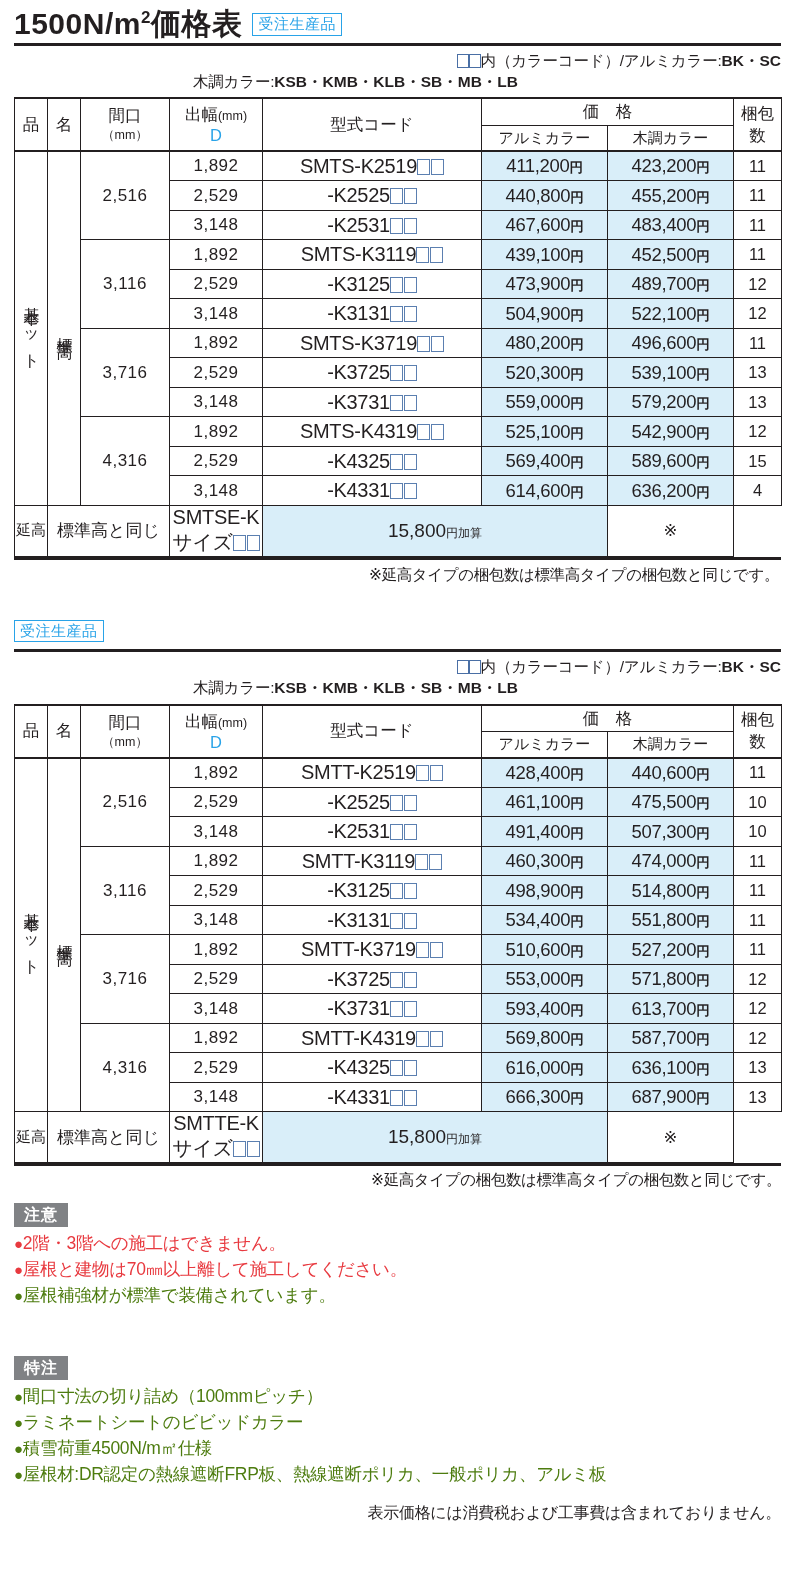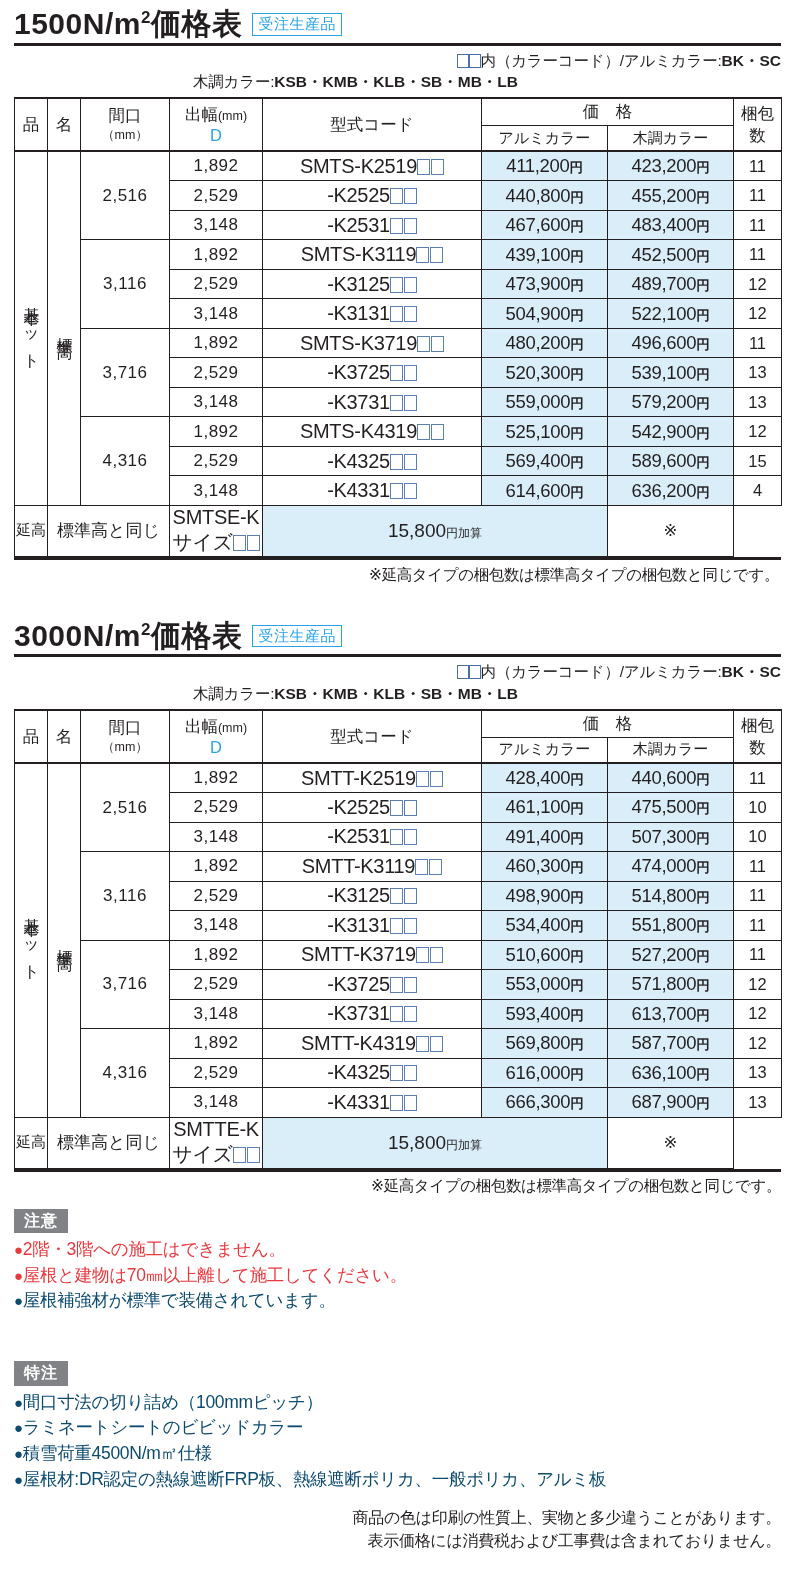--- a/index.html
+++ b/index.html
@@ -146,21 +146,21 @@
   .notes-head { display: flex; align-items: flex-start; justify-content: space-between; }
   .notes-head .fn { font-size: 15.5px; letter-spacing: -0.4px; padding-top: 4px; }
   ul.bullets { list-style: none; margin: 4px 0 0 0; padding: 0; }
   ul.bullets li {
     font-size: 17.5px;
     line-height: 1.48;
     letter-spacing: -0.3px;
     white-space: nowrap;
   }
   li.red { color: #e8393f; }
-  li.black { color: #0c4a6e; }
+  li.black { color: #4d7c0f; }
   .dot { font-size: 15px; }
   li .sub { display: block; padding-left: 20px; }
 
   .disclaimer {
     text-align: right;
     font-size: 16px;
     line-height: 1.42;
     letter-spacing: -0.3px;
     padding-top: 14px;
   }
@@ -321,21 +321,20 @@
     </table>
     <div class="tbl-bottom"></div>
     <div class="foot-note">※延高タイプの梱包数は標準高タイプの梱包数と同じです。</div>
   </div>
 
   <div class="gap"></div>
 
   <div>
 
     <div class="sec-title-row">
-      <div class="sec-title"><span>3000N/m</span><span class="sup">2</span><span>価格表</span></div>
       <div class="made-badge">受注生産品</div>
     </div>
     <div class="rule-thick"></div>
 
     <div class="color-note">
       <span class="l1"><span class="sqbox"></span><span class="sqbox"></span><span>内（カラーコード）/アルミカラー:</span><b>BK・SC</b></span>
       <span class="l2"><span>木調カラー:</span><b>KSB・KMB・KLB・SB・MB・LB</b></span>
     </div>
 
     <table class="price">
@@ -491,17 +490,16 @@
     <span class="tag">特注</span>
   </div>
   <ul class="bullets">
       <li class="black"><span class="dot">●</span>間口寸法の切り詰め（100mmピッチ）</li>
       <li class="black"><span class="dot">●</span>ラミネートシートのビビッドカラー</li>
       <li class="black"><span class="dot">●</span>積雪荷重4500N/m㎡仕様</li>
       <li class="black"><span class="dot">●</span>屋根材:DR認定の熱線遮断FRP板、熱線遮断ポリカ、一般ポリカ、アルミ板</li>
     </ul>
 
   <div class="disclaimer">
-    <div>商品の色は印刷の性質上、実物と多少違うことがあります。</div>
     <div>表示価格には消費税および工事費は含まれておりません。</div>
   </div>
 
 </div>
 
 </body></html>

